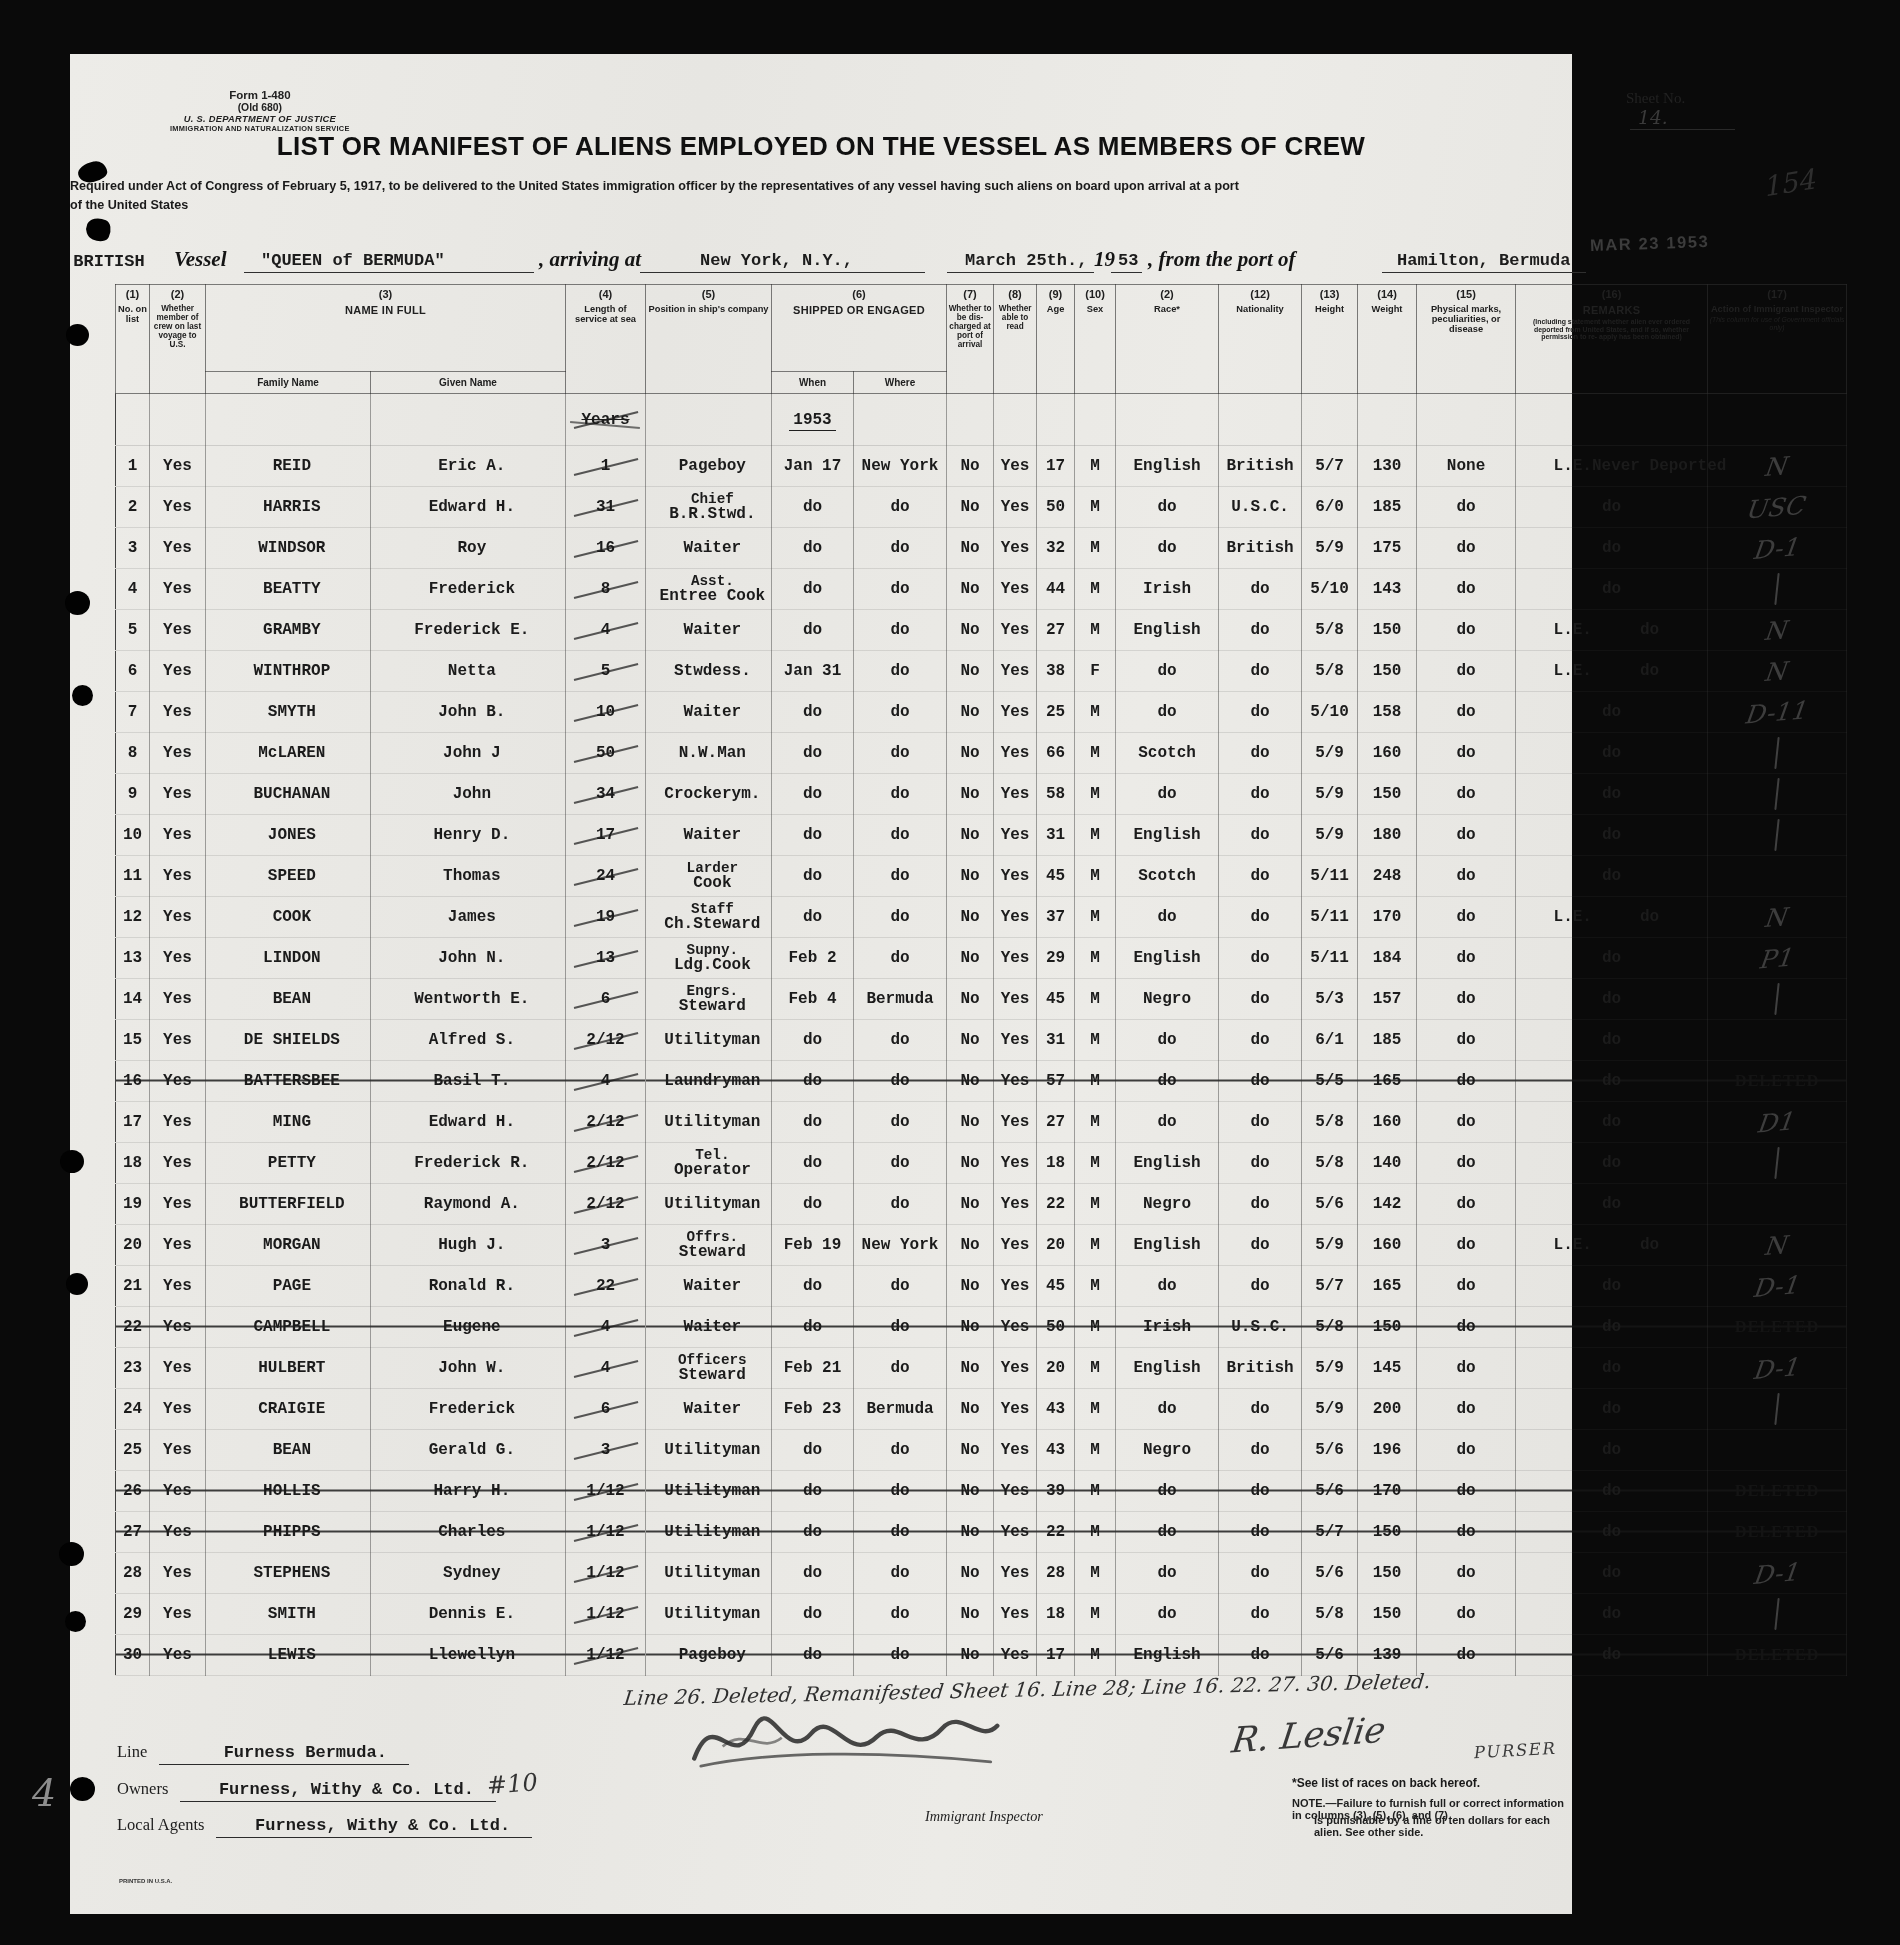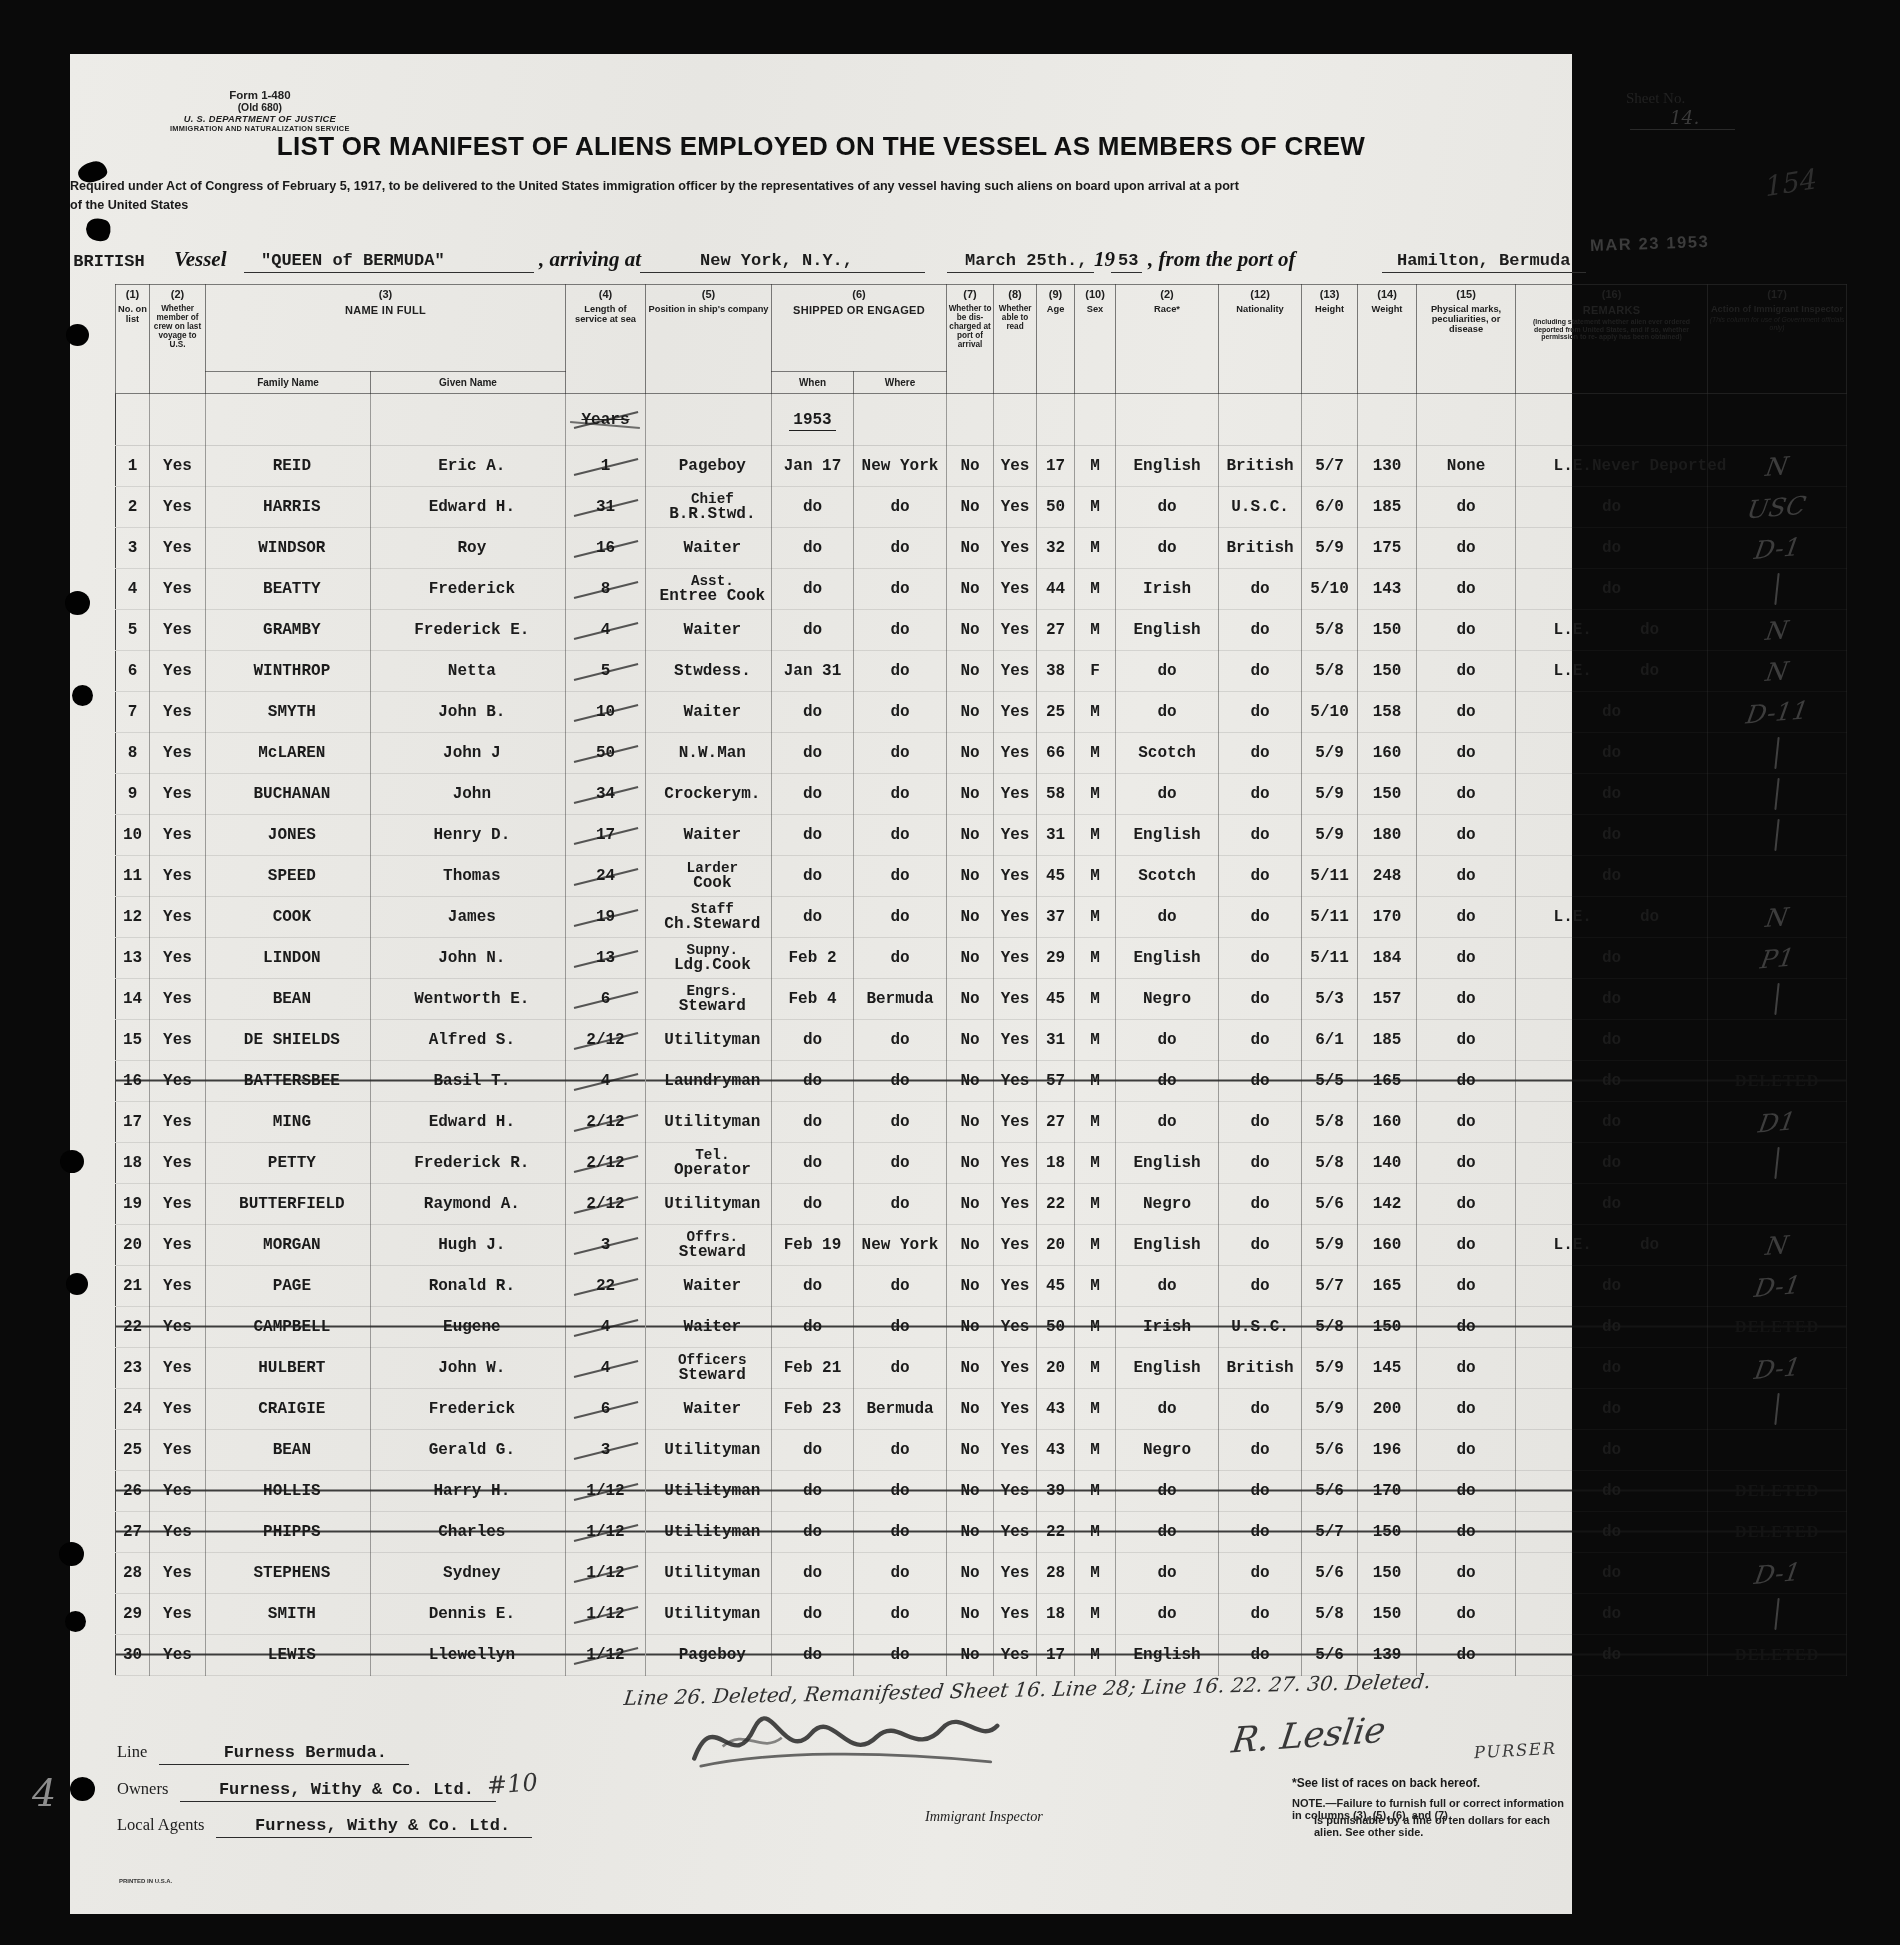--- a/index.html
+++ b/index.html
@@ -14,21 +14,21 @@
     padding-left:45px;
   }
 
   
   .form-block{position:absolute;left:100px;top:35px;text-align:center;line-height:1.15;color:#222;}
   .form-block .f1{font-size:11.5px;font-weight:700;}
   .form-block .f2{font-size:10.4px;font-weight:700;}
   .form-block .f3{font-size:9.3px;font-weight:700;letter-spacing:0.3px;font-style:italic;}
   .form-block .f4{font-size:7.4px;font-weight:700;letter-spacing:0.3px;}
   .sheet{position:absolute;left:1556px;top:36px;font-family:"Liberation Serif",serif;font-size:15px;color:#222;}
-  .sheet-no{display:inline-block;border-bottom:1.6px solid #2a2a2a;min-width:93px;text-align:center;padding:0 4.4px 1.1px 7.7px;margin-left:4.4px;}
+  .sheet-no{display:inline-block;border-bottom:1.6px solid #2a2a2a;min-width:93px;text-align:left;padding:0 4.4px 1.1px 7.7px;margin-left:4.4px;}
   .hw{font-family:"DejaVu Serif",serif;font-style:italic;color:#3a3a3a;}
   .doc-title{position:absolute;left:0;right:0;top:77px;text-align:center;font-size:26px;font-weight:700;color:#101010;letter-spacing:0.3px;}
   .doc-sub{position:absolute;left:0;right:0;text-align:left;font-size:12.6px;font-weight:700;color:#1a1a1a;}
   .stamp-154{position:absolute;left:1695px;top:113px;font-size:27.4px;transform:rotate(-9deg) skewX(-6deg);color:#2e2e2e;}
 
   
   .voyage{position:absolute;left:0;top:189px;width:1789px;height:34px;}
   .voyage .lbl{position:absolute;font-family:"Liberation Serif",serif;font-style:italic;font-weight:700;font-size:21px;color:#141414;}
   .voyage .val{position:absolute;font-family:"Liberation Mono",monospace;font-weight:700;font-size:17px;color:#1c1c1c;}
   .voyage .ul{position:absolute;border-bottom:1.6px solid #2f2f2f;height:28.5px;}

